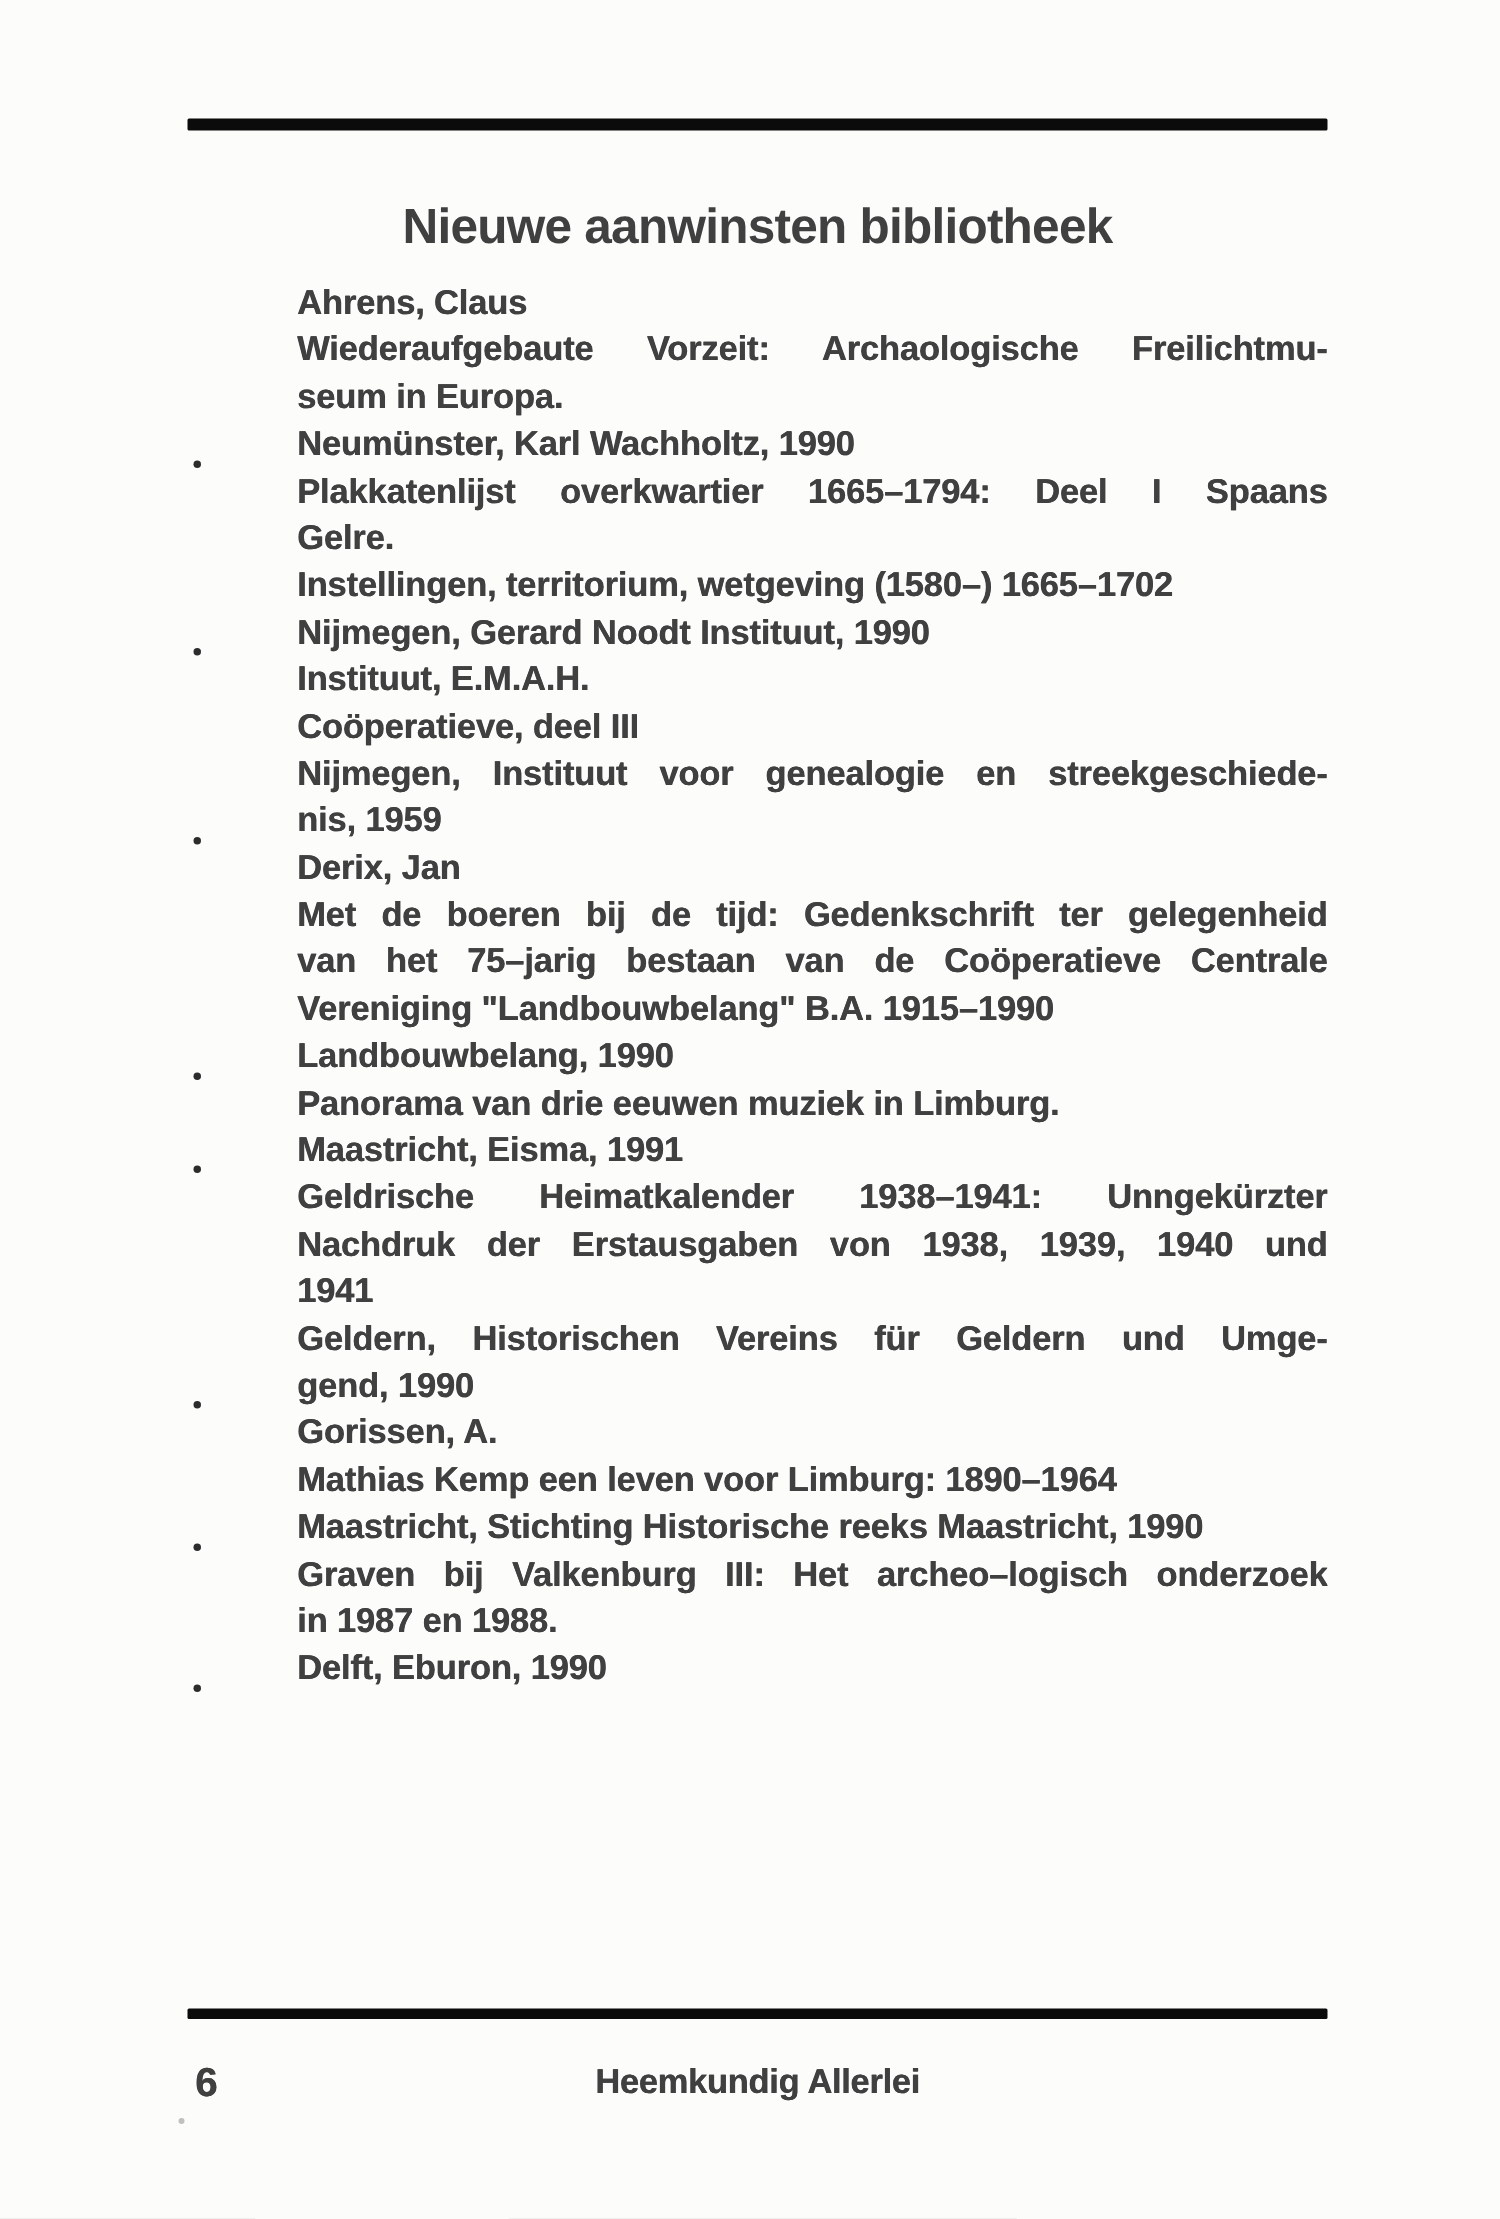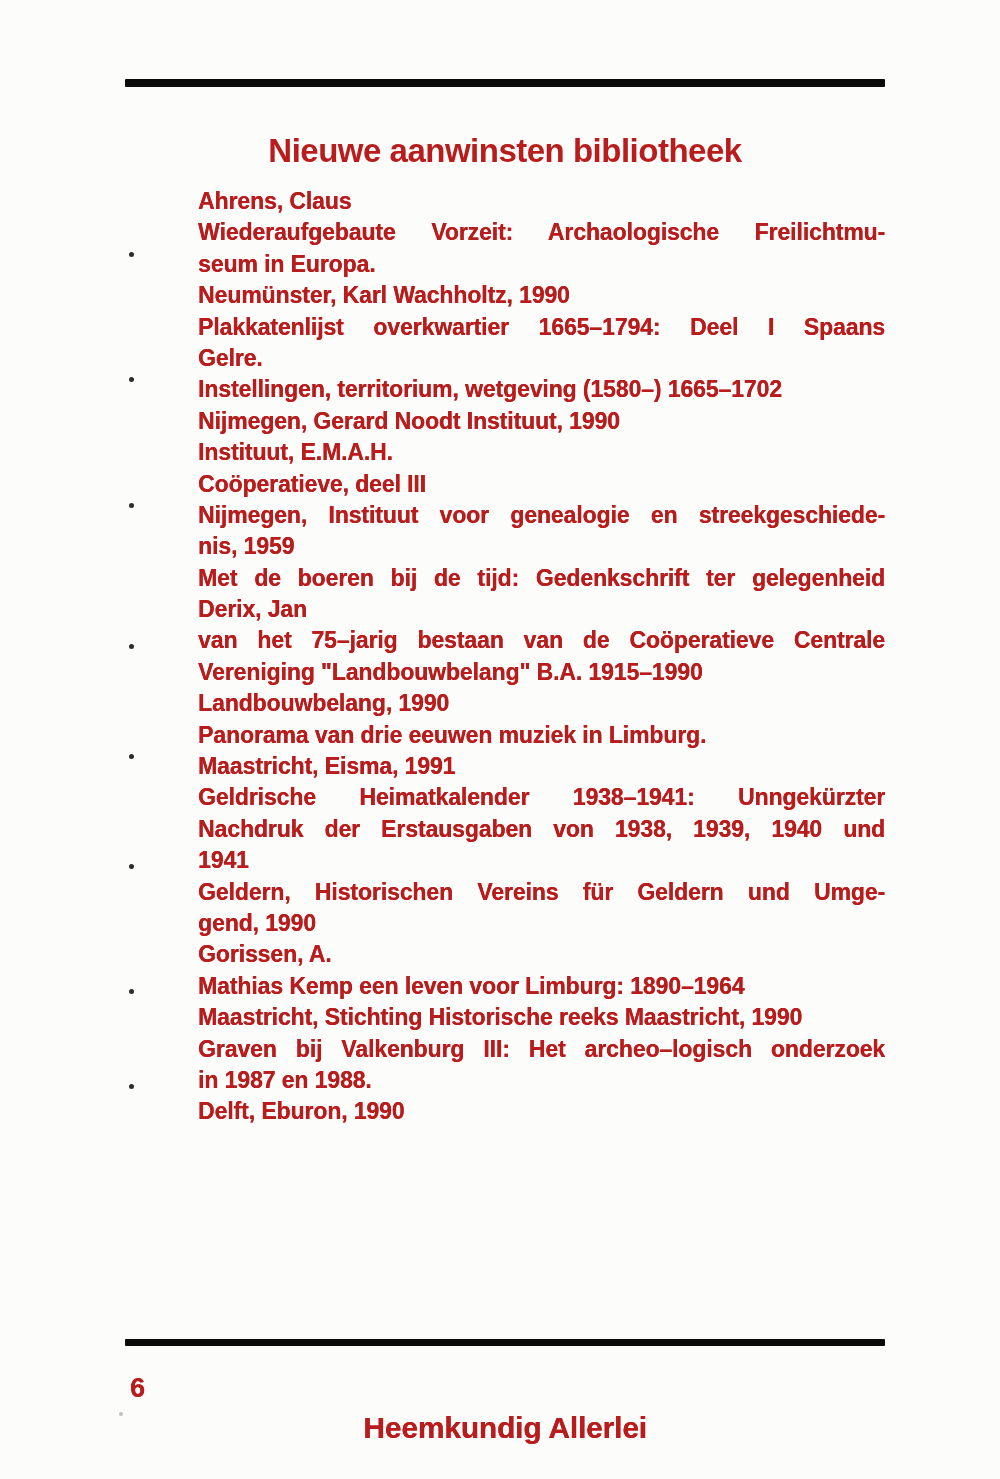--- a/index.html
+++ b/index.html
@@ -6,21 +6,21 @@
     margin: 0;
     padding: 0;
     background: #e8e8e6;
   }
   .page {
     position: relative;
     width: 1000px;
     height: 1479px;
     margin: 0 auto;
     background: #fcfcfa;
-    color: #b91c1c;
+    color: #404040;
     font-family: "Liberation Sans", "DejaVu Sans", sans-serif;
     overflow: hidden;
   }
   .rule {
     position: absolute;
     left: 125px;
     width: 760px;
     background: #0b0b0b;
     border-radius: 1px;
   }
@@ -37,21 +37,21 @@
     letter-spacing: -0.5px;
   }
   .list {
     position: absolute;
     top: 186px;
     left: 125px;
     width: 760px;
   }
   .entry {
     display: flex;
-    align-items: center;
+    align-items: flex-end;
   }
   .bullet-col {
     width: 73px;
     flex: 0 0 73px;
   }
   .bullet-dot {
     display: block;
     width: 5px;
     height: 5px;
     margin-top: 11px;
@@ -83,25 +83,25 @@
   .page-number {
     position: absolute;
     top: 1373px;
     left: 130px;
     font-size: 27px;
     font-weight: 700;
     text-shadow: 0.3px 0 0 currentColor;
   }
   .footer-title {
     position: absolute;
-    top: 1411px;
+    top: 1374px;
     left: 125px;
     width: 760px;
     text-align: center;
-    font-size: 30px;
+    font-size: 23px;
     font-weight: 700;
     letter-spacing: -0.2px;
     text-shadow: 0.3px 0 0 currentColor;
   }
   .artifact-dot {
     position: absolute;
     top: 1412px;
     left: 119px;
     width: 4px;
     height: 4px;
@@ -151,22 +151,22 @@
           <div class="line">Coöperatieve, deel III</div>
           <div class="line just">Nijmegen, Instituut voor genealogie en streekgeschiede-</div>
           <div class="line">nis, 1959</div>
         </div>
       </div>
       <div class="entry">
         <span class="bullet-col">
           <span class="bullet-dot"></span>
         </span>
         <div class="lines">
+          <div class="line">Derix, Jan</div>
           <div class="line just">Met de boeren bij de tijd: Gedenkschrift ter gelegenheid</div>
-          <div class="line">Derix, Jan</div>
           <div class="line just">van het 75–jarig bestaan van de Coöperatieve Centrale</div>
           <div class="line">Vereniging "Landbouwbelang" B.A. 1915–1990</div>
           <div class="line">Landbouwbelang, 1990</div>
         </div>
       </div>
       <div class="entry">
         <span class="bullet-col">
           <span class="bullet-dot"></span>
         </span>
         <div class="lines">

